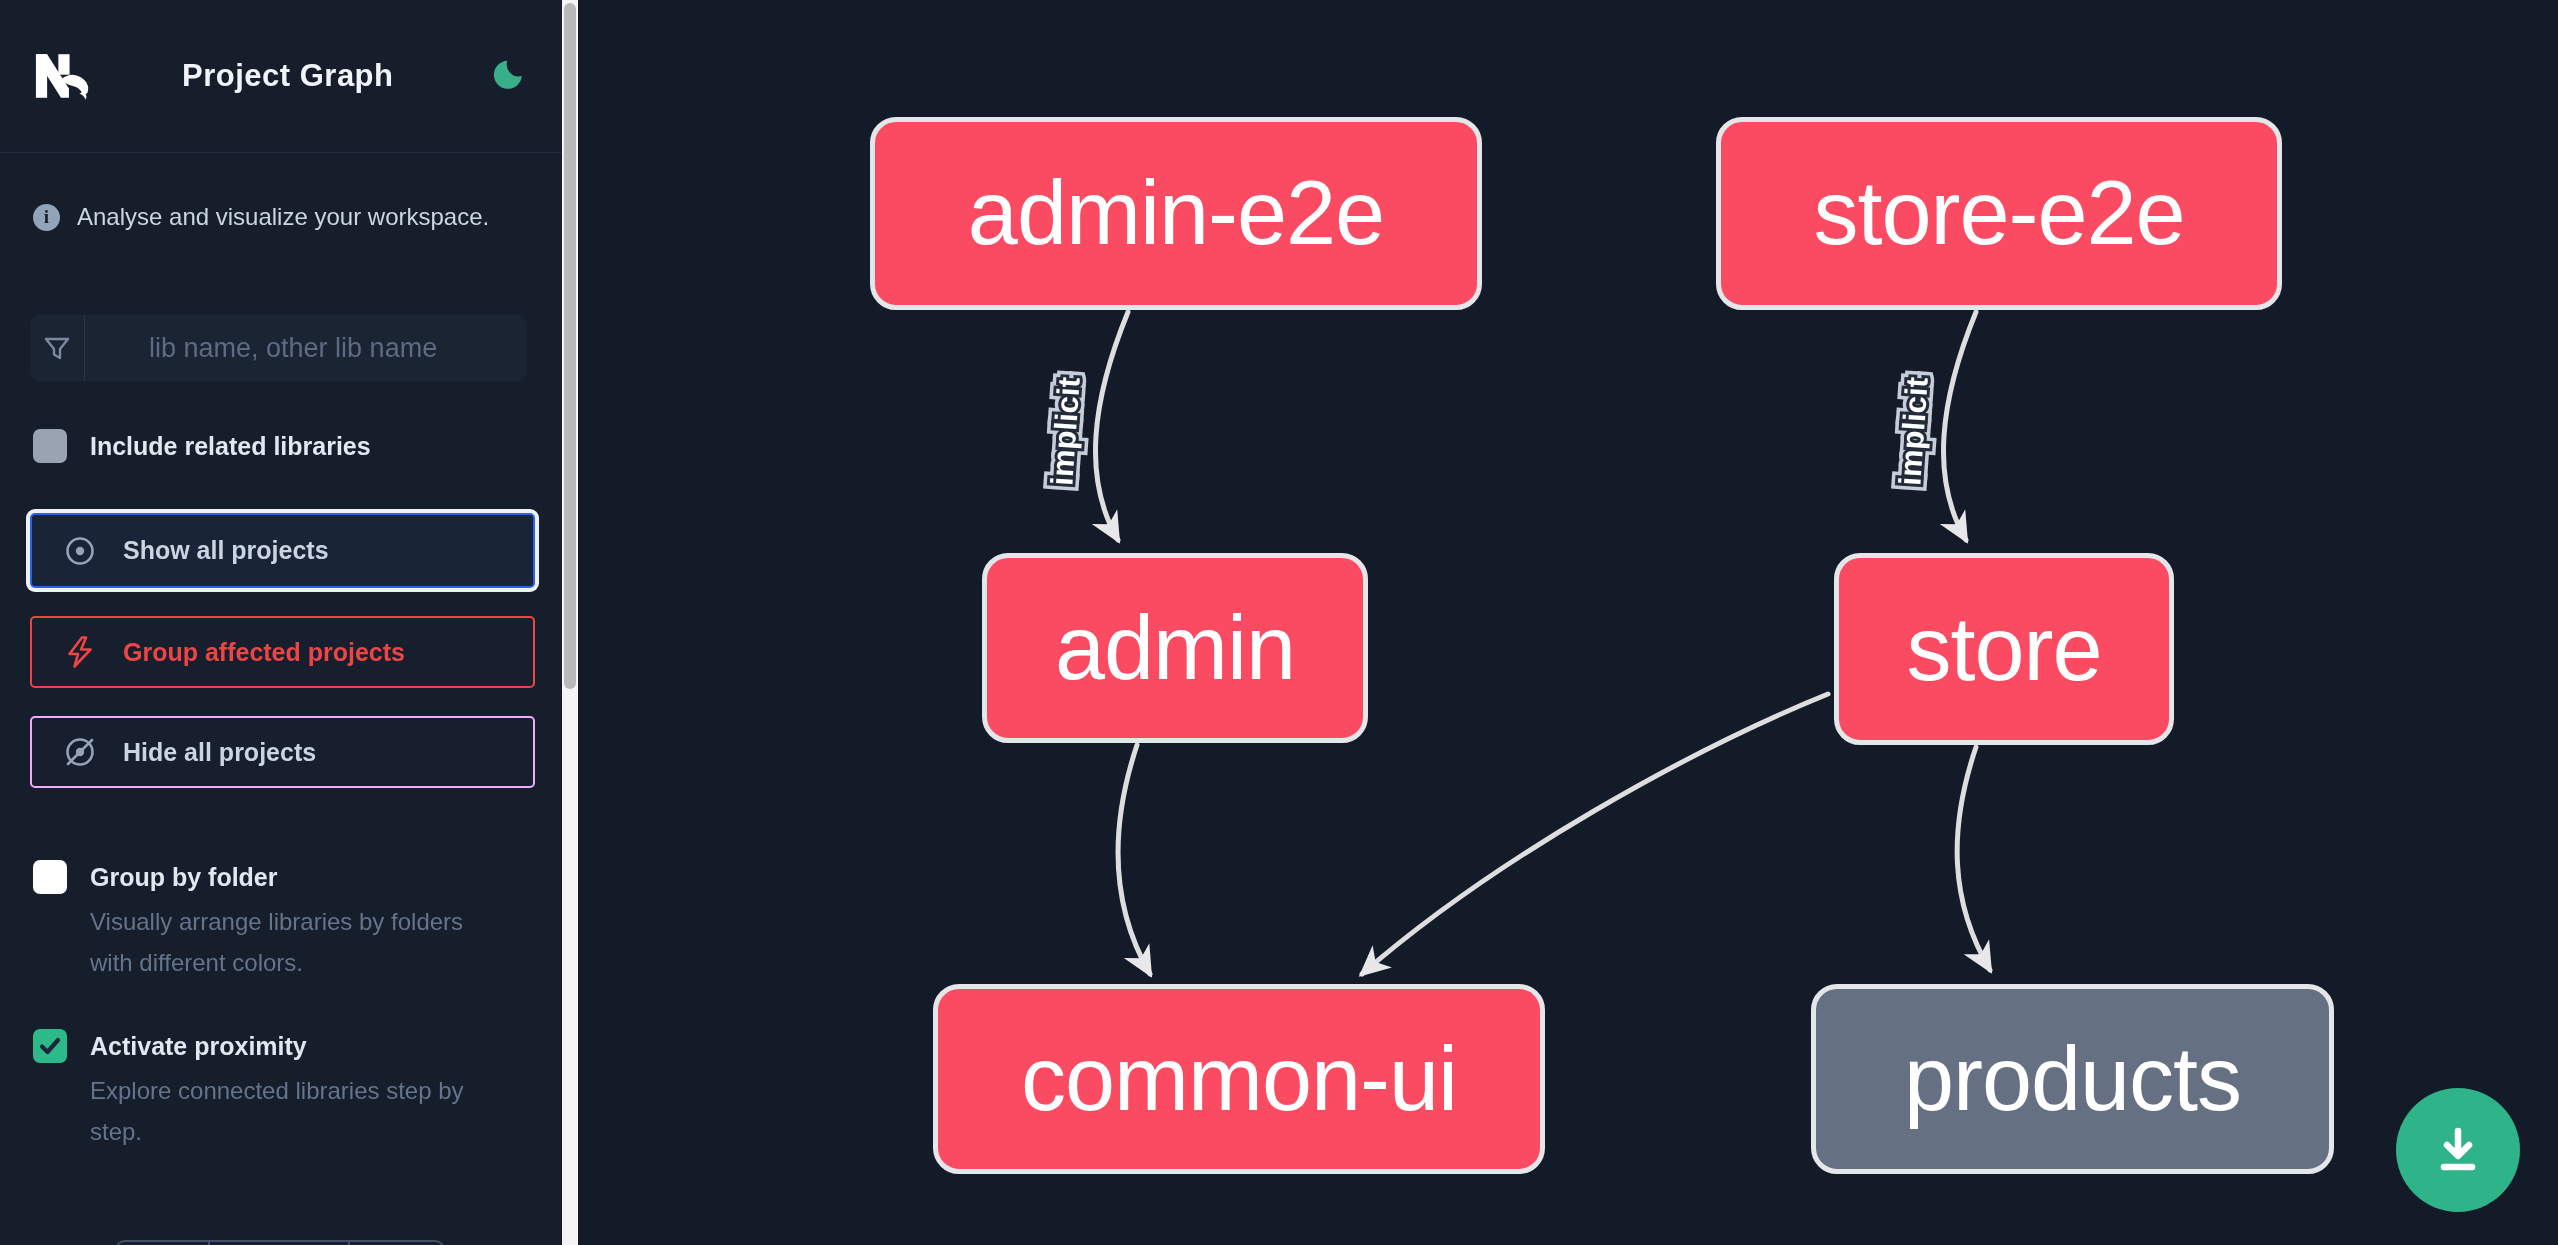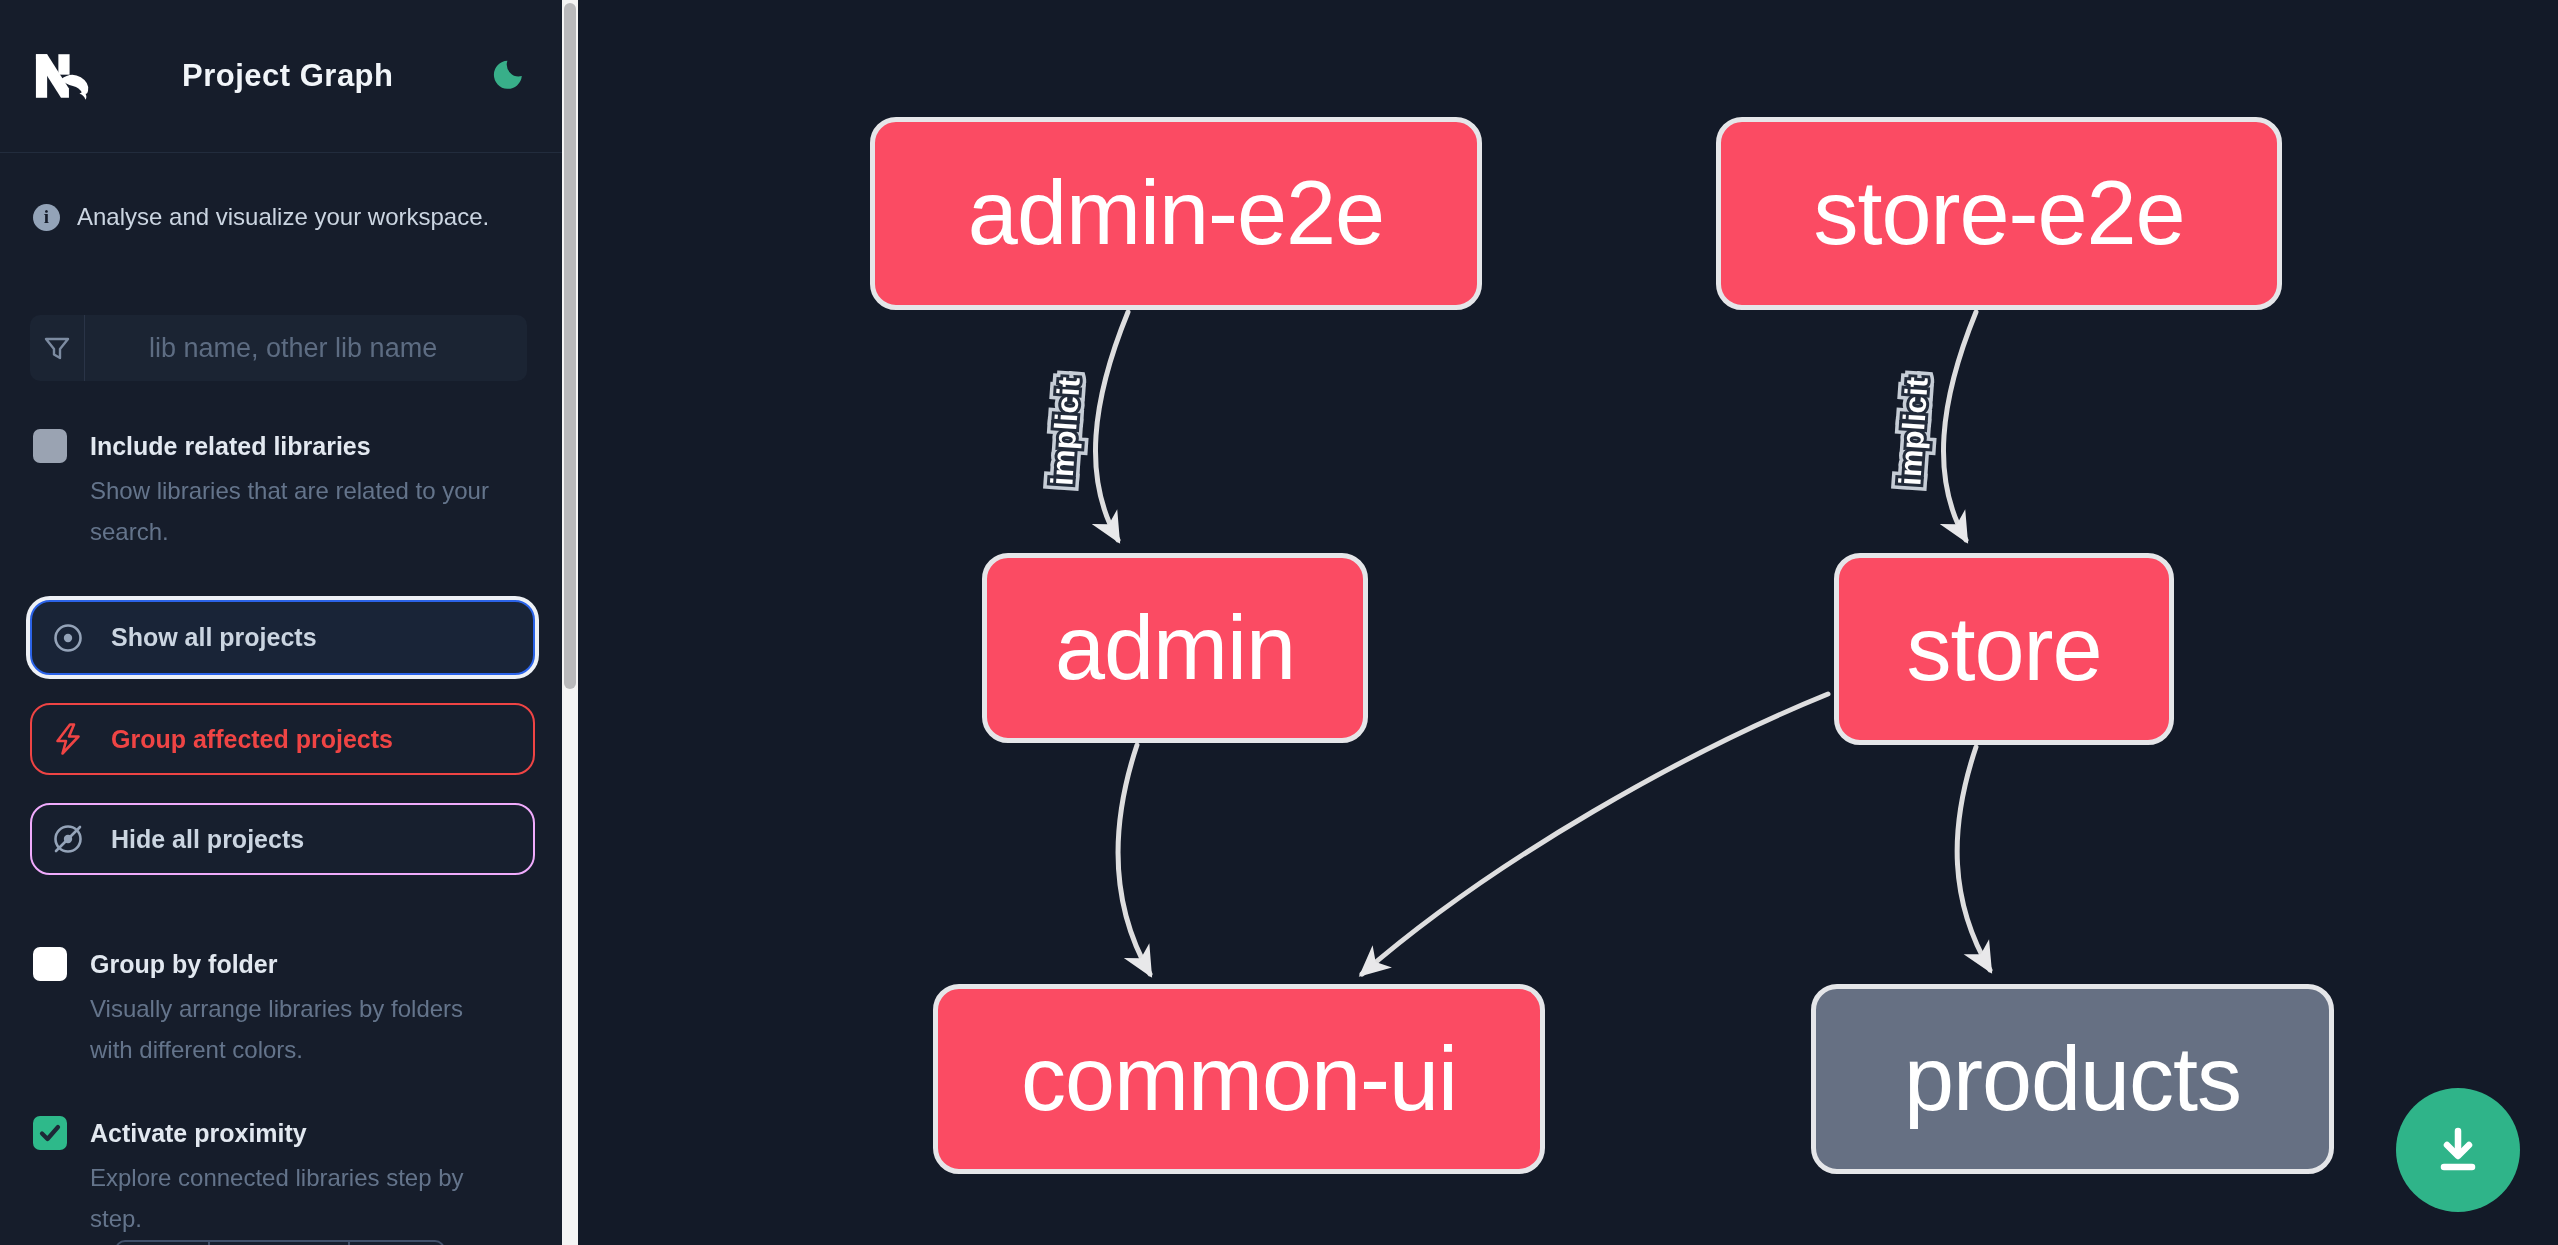--- a/index.html
+++ b/index.html
@@ -36,21 +36,21 @@
   .chk-row.m3 { margin-top:44px; }
   .chk { width:34px; height:34px; border-radius:7px; flex-shrink:0; margin-top:2px;
          display:flex; align-items:center; justify-content:center; }
   .chk.gray  { background:#9aa3b2; }
   .chk.white { background:#ffffff; }
   .chk.green { background:#2eb98a; }
   .chk-label { font-size:25px; font-weight:600; color:#e2e8f0; line-height:38px; }
   .chk-desc  { font-size:24px; color:#64748b; line-height:41px; max-width:405px; margin-top:5px; }
 
   .sb-btn { display:flex; align-items:center; gap:25px; margin:0 30px; width:505px; height:72px;
-            border-radius:20px; background:#171f2e; border:2px solid #f0abfc; padding-left:18px;
+            border-radius:5px; background:#171f2e; border:2px solid #f0abfc; padding-left:30px;
             font-size:25px; font-weight:600; color:#cbd5e1; cursor:pointer;
             font-family:"Liberation Sans", sans-serif; }
   .sb-btn.primary  { margin-top:48px; height:75px; background:#192437; border-color:#2b63e8;
                      box-shadow:0 0 0 4px #eef1f6; }
   .sb-btn.affected { margin-top:28px; border-color:#ef4444; color:#ef4444; }
   .sb-btn.plain    { margin-top:28px; }
   .sb-btn svg { flex-shrink:0; }
 
   .stepper { position:absolute; left:115px; top:1240px; width:330px; height:40px;
              border:2px solid #41506a; border-bottom:none; border-radius:10px 10px 0 0;
@@ -152,21 +152,20 @@
           <path d="M5 7 H27 L19 17 V26 L13 22.5 V17 Z"></path>
         </svg>
       </div>
       <input type="text" placeholder="lib name, other lib name" style="">
     </div>
 
     <div class="chk-row m1">
       <span class="chk gray"></span>
       <div>
         <div class="chk-label">Include related libraries</div>
-        <div class="chk-desc">Show libraries that are related to your search.</div>
       </div>
     </div>
 
     <button class="sb-btn primary">
       <svg width="36" height="36" viewBox="0 0 36 36" fill="none" stroke="#94a3b8" stroke-width="2.6">
         <circle cx="18" cy="18" r="12.5"></circle>
         <circle cx="18" cy="18" r="4.2" fill="#94a3b8" stroke="none"></circle>
       </svg>
       <span>Show all projects</span>
     </button>

